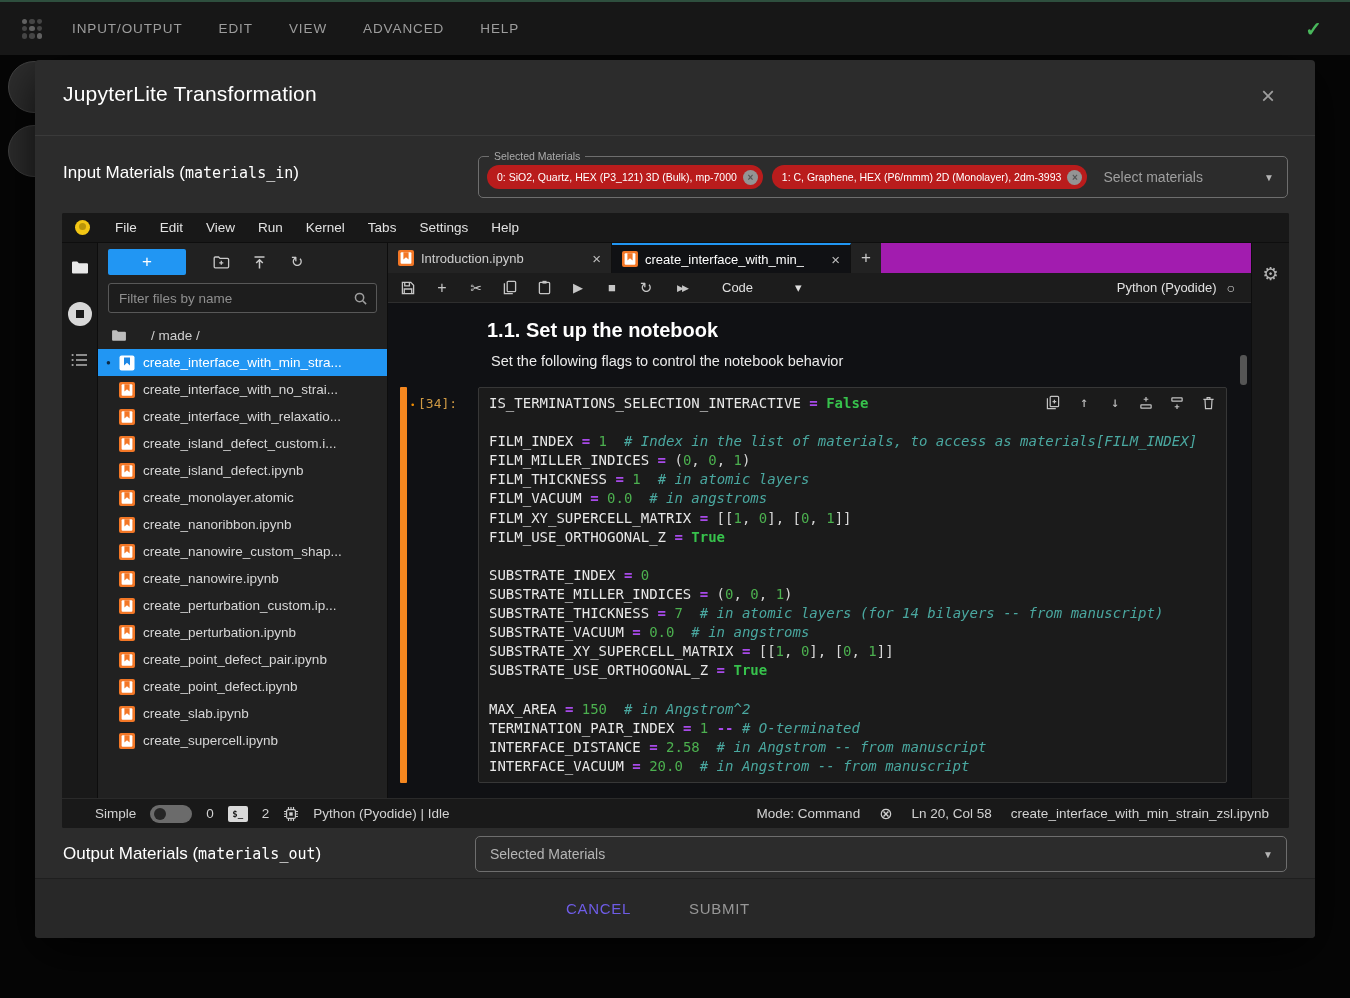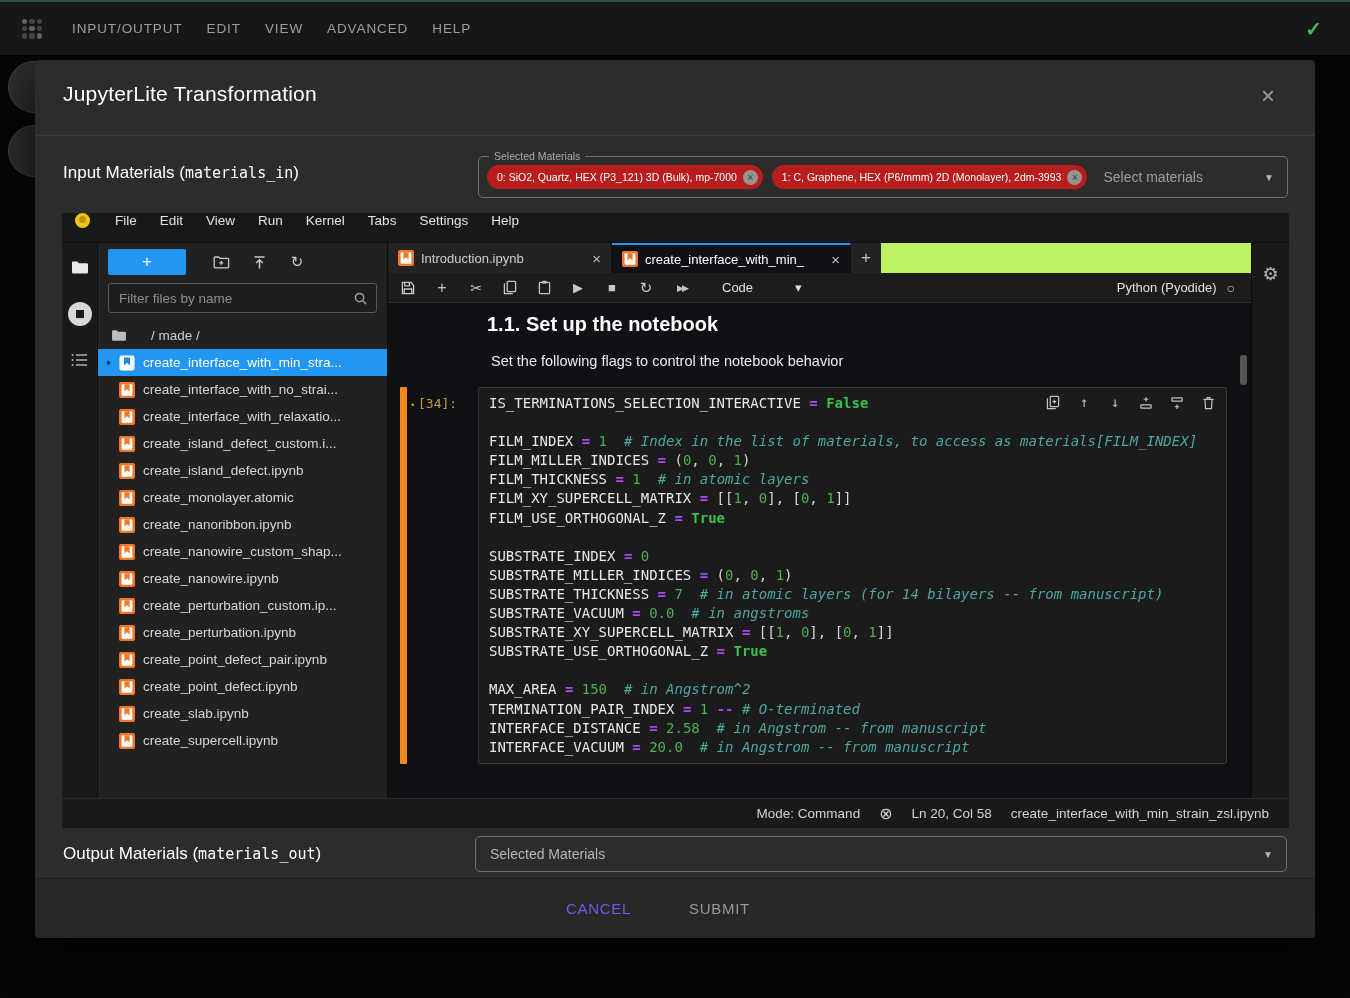--- a/index.html
+++ b/index.html
@@ -5,21 +5,21 @@
   *{box-sizing:border-box}
   html,body{margin:0;padding:0;background:#060606}
   body{font-family:"Liberation Sans",sans-serif}
   .screen{position:relative;width:1350px;height:998px;overflow:hidden;background:#060606}
 
   
   .topbar{position:absolute;left:0;top:0;width:1350px;height:55px;background:#171717;border-top:2px solid #2e4f3e;display:flex;align-items:center;z-index:3}
   .app-logo{width:20px;height:20px;margin-left:22px;display:grid;grid-template-columns:repeat(3,1fr);grid-template-rows:repeat(3,1fr);gap:2px}
   .app-logo i{background:#454545;border-radius:50%}
   .app-logo i:nth-child(1),.app-logo i:nth-child(5),.app-logo i:nth-child(9){background:#616161}
-  .topmenu{display:flex;gap:24px;margin-left:30px}
+  .topmenu{display:flex;gap:36px;margin-left:30px}
   .topmenu .menu-item{color:#9d9d9d;font-size:13.5px;letter-spacing:.9px;cursor:pointer}
   .topbar-check{position:absolute;right:28px;top:15px;color:#49b85c;font-size:20px;font-weight:700}
 
   
   .under-circle{position:absolute;left:8px;width:52px;height:52px;border-radius:50%;background:#2e2e2e;border:1px solid #454545;z-index:1}
   .c1{top:61px}.c2{top:125px}
 
   
   .dialog{position:absolute;left:35px;top:60px;width:1280px;height:878px;background:#2c2c2c;border-radius:4px;box-shadow:0 14px 50px rgba(0,0,0,.8);z-index:2}
   .dlg-header{position:relative;height:76px;border-bottom:1px solid #3a3a3a}
@@ -41,21 +41,21 @@
 
   .output-select{position:absolute;left:440px;top:776px;width:812px;height:36px;border:1px solid #6e6e6e;border-radius:5px;display:flex;align-items:center;padding:0 36px 0 14px;color:#b5b5b5;font-size:14px;cursor:pointer}
 
   .dlg-footer{position:absolute;left:0;right:0;bottom:0;height:60px;background:#282828;border-top:1px solid #1f1f1f;border-radius:0 0 4px 4px;display:flex;align-items:center;justify-content:center;gap:46px;padding-right:34px}
   .btn{background:none;border:none;font-size:15px;letter-spacing:.7px;font-weight:500;font-family:inherit;cursor:pointer}
   .btn-cancel{color:#6e5ce6}
   .btn-submit{color:#979797}
 
   
   .jpanel{position:absolute;left:27px;top:153px;width:1227px;height:615px;background:#181818;display:flex;flex-direction:column;overflow:hidden;border-radius:2px}
-  .jmenubar{flex:0 0 30px;background:#181818;display:flex;align-items:flex-start;border-bottom:1px solid #0e0e0e}
+  .jmenubar{flex:0 0 30px;background:#181818;display:flex;align-items:center;border-bottom:1px solid #0e0e0e}
   .bulb{width:15px;height:15px;border-radius:50%;background:#f2c614;margin-left:13px;position:relative}
   .bulb::after{content:"";position:absolute;left:4px;top:3px;width:7px;height:7px;border-radius:50%;background:#8a6d00;opacity:.55}
   .jmenu{display:flex;gap:23px;margin-left:25px}
   .jmenu .jmenu-item{color:#e2e2e2;font-size:13.5px;cursor:pointer}
 
   .jmain{flex:1;display:flex;min-height:0}
   .activitybar{flex:0 0 36px;background:#191919;border-right:1px solid #0d0d0d;display:flex;flex-direction:column;align-items:center;padding-top:17px;gap:27px}
   .run-icon{width:24px;height:24px;border-radius:50%;background:#d8d8d8;position:relative}
   .run-icon::after{content:"";position:absolute;left:8px;top:8px;width:8px;height:8px;background:#191919}
 
@@ -70,35 +70,35 @@
   .fb-header{flex:0 0 26px;display:flex;align-items:center;padding:0 10px 0 13px;color:#e6e6e6;font-size:13.5px;font-weight:700;border-bottom:1px solid #383838;position:relative}
   .sort-asc{position:absolute;right:62px;font-size:9px;color:#cfcfcf}
   .fb-ell{position:absolute;right:20px;color:#8a8a8a;font-weight:400}
   .fb-list{flex:1;overflow:hidden}
   .frow{height:27px;display:flex;align-items:center;gap:8px;padding-left:21px;color:#d6d6d6;font-size:13.5px;position:relative;white-space:nowrap;cursor:pointer}
   .frow.sel{background:#2196f3;color:#fff}
   .row-dot{position:absolute;left:8px;font-size:8px;color:#0d2b47}
   .nbico{display:flex;flex:0 0 16px}
 
   .notebook{flex:1;display:flex;flex-direction:column;background:#101114;min-width:0}
-  .tabbar{flex:0 0 30px;background:#bef264;display:flex}
+  .tabbar{flex:0 0 30px;background:#a21caf;display:flex}
   .tab{display:flex;align-items:center;gap:7px;padding:0 10px;font-size:13px;color:#cfcfcf;background:#232323;border-right:1px solid #101010;width:224px;position:relative;cursor:pointer}
   .tab .tlabel{overflow:hidden;white-space:nowrap}
   .tab .tclose{margin-left:auto;color:#bdbdbd;font-size:15px;cursor:pointer}
   .tab.active{background:#101114;color:#fff;border-top:2px solid #2196f3;width:239px}
   .tab-add{width:30px;background:#222;display:flex;align-items:center;justify-content:center;color:#c9c9c9;font-size:17px;cursor:pointer}
 
   .nb-toolbar{flex:0 0 30px;background:#1c1c1c;border-bottom:1px solid #2e2e2e;display:flex;align-items:center;padding:0 12px;gap:18px;color:#c6c6c6}
   .tbi{display:flex;align-items:center;justify-content:center;width:16px;cursor:pointer;font-size:13px;color:#c6c6c6}
   .code-sel{display:flex;gap:42px;font-size:13px;color:#e0e0e0;margin-left:12px;cursor:pointer}
   .kernel{margin-left:auto;display:flex;align-items:center;gap:10px;font-size:13px;color:#e0e0e0;padding-right:4px;cursor:pointer}
   .kcirc{font-size:14px;color:#cfcfcf}
 
   .nb-content{flex:1;position:relative;background:#101114;overflow:hidden}
-  .nb-h1{position:absolute;left:99px;top:10px;margin:0;font-size:20px;font-weight:700;color:#fff}
+  .nb-h1{position:absolute;left:99px;top:16px;margin:0;font-size:20px;font-weight:700;color:#fff}
   .nb-p{position:absolute;left:99px;top:46px;margin:4px;font-size:14.5px;color:#ececec}
   .cell{position:absolute;left:12px;right:24px;top:84px;display:flex}
   .cellbar{flex:0 0 7px;background:#f5871f;border-radius:1px}
   .prompt{flex:0 0 71px;padding:9px 0 0 11px;font-family:"DejaVu Sans Mono",monospace;font-size:13px;color:#cf9a44;position:relative}
   .pdot{position:absolute;left:3px;top:13px;color:#f08c00;font-size:9px}
   .editor{flex:1;background:#1b1b1b;border:1px solid #373737;border-radius:2px;padding:6px 0 6px 10px;position:relative;font-family:"DejaVu Sans Mono",monospace;font-size:14px;line-height:19.1px;cursor:text}
   .cm-line{white-space:pre;height:19.1px}
   .tk-v{color:#e8e8e8}
   .tk-o{color:#a74ae8;font-weight:600}
   .tk-n{color:#4cb04f}
@@ -494,20 +494,21 @@
                         <path d="M1.5 3.5h11M5.5 3.5V1.8h3v1.7M3.2 3.5l.6 10h6.4l.6-10"></path>
                       </svg>
                     </span>
               </div>
               <div class="code">
                     <div class="cm-line"><span class="tk-v">IS_TERMINATIONS_SELECTION_INTERACTIVE</span><span class="tk-t"> </span><span class="tk-o">=</span><span class="tk-t"> </span><span class="tk-b">False</span></div>
                     <div class="cm-line">&nbsp;</div>
                     <div class="cm-line"><span class="tk-v">FILM_INDEX</span><span class="tk-t"> </span><span class="tk-o">=</span><span class="tk-t"> </span><span class="tk-n">1</span><span class="tk-t">  </span><span class="tk-c"># Index in the list of materials, to access as materials[FILM_INDEX]</span></div>
                     <div class="cm-line"><span class="tk-v">FILM_MILLER_INDICES</span><span class="tk-t"> </span><span class="tk-o">=</span><span class="tk-t"> (</span><span class="tk-n">0</span><span class="tk-t">, </span><span class="tk-n">0</span><span class="tk-t">, </span><span class="tk-n">1</span><span class="tk-t">)</span></div>
                     <div class="cm-line"><span class="tk-v">FILM_THICKNESS</span><span class="tk-t"> </span><span class="tk-o">=</span><span class="tk-t"> </span><span class="tk-n">1</span><span class="tk-t">  </span><span class="tk-c"># in atomic layers</span></div>
+                    <div class="cm-line"><span class="tk-v">FILM_VACUUM</span><span class="tk-t"> </span><span class="tk-o">=</span><span class="tk-t"> </span><span class="tk-n">0.0</span><span class="tk-t">  </span><span class="tk-c"># in angstroms</span></div>
                     <div class="cm-line"><span class="tk-v">FILM_XY_SUPERCELL_MATRIX</span><span class="tk-t"> </span><span class="tk-o">=</span><span class="tk-t"> [[</span><span class="tk-n">1</span><span class="tk-t">, </span><span class="tk-n">0</span><span class="tk-t">], [</span><span class="tk-n">0</span><span class="tk-t">, </span><span class="tk-n">1</span><span class="tk-t">]]</span></div>
                     <div class="cm-line"><span class="tk-v">FILM_USE_ORTHOGONAL_Z</span><span class="tk-t"> </span><span class="tk-o">=</span><span class="tk-t"> </span><span class="tk-b">True</span></div>
                     <div class="cm-line">&nbsp;</div>
                     <div class="cm-line"><span class="tk-v">SUBSTRATE_INDEX</span><span class="tk-t"> </span><span class="tk-o">=</span><span class="tk-t"> </span><span class="tk-n">0</span></div>
                     <div class="cm-line"><span class="tk-v">SUBSTRATE_MILLER_INDICES</span><span class="tk-t"> </span><span class="tk-o">=</span><span class="tk-t"> (</span><span class="tk-n">0</span><span class="tk-t">, </span><span class="tk-n">0</span><span class="tk-t">, </span><span class="tk-n">1</span><span class="tk-t">)</span></div>
                     <div class="cm-line"><span class="tk-v">SUBSTRATE_THICKNESS</span><span class="tk-t"> </span><span class="tk-o">=</span><span class="tk-t"> </span><span class="tk-n">7</span><span class="tk-t">  </span><span class="tk-c"># in atomic layers (for 14 bilayers -- from manuscript)</span></div>
                     <div class="cm-line"><span class="tk-v">SUBSTRATE_VACUUM</span><span class="tk-t"> </span><span class="tk-o">=</span><span class="tk-t"> </span><span class="tk-n">0.0</span><span class="tk-t">  </span><span class="tk-c"># in angstroms</span></div>
                     <div class="cm-line"><span class="tk-v">SUBSTRATE_XY_SUPERCELL_MATRIX</span><span class="tk-t"> </span><span class="tk-o">=</span><span class="tk-t"> [[</span><span class="tk-n">1</span><span class="tk-t">, </span><span class="tk-n">0</span><span class="tk-t">], [</span><span class="tk-n">0</span><span class="tk-t">, </span><span class="tk-n">1</span><span class="tk-t">]]</span></div>
                     <div class="cm-line"><span class="tk-v">SUBSTRATE_USE_ORTHOGONAL_Z</span><span class="tk-t"> </span><span class="tk-o">=</span><span class="tk-t"> </span><span class="tk-b">True</span></div>
                     <div class="cm-line">&nbsp;</div>
@@ -521,20 +522,37 @@
           <div class="nb-thumb"></div>
         </div>
       </div>
 
       <div class="rightbar">
         <span class="gear">⚙</span>
       </div>
     </div>
 
     <div class="jstatusbar">
+      <div class="sb-left">
+        <span>Simple</span>
+        <span class="toggle">
+              <span class="knob"></span>
+            </span>
+        <span>0</span>
+        <span class="term-ic">$_</span>
+        <span>2</span>
+        <span>
+              <svg width="16" height="16" viewBox="0 0 16 16" fill="none" stroke="#cfcfcf" stroke-width="1.2">
+                <rect x="3.6" y="3.6" width="8.8" height="8.8" rx="1.5"></rect>
+                <rect x="6.3" y="6.3" width="3.4" height="3.4" fill="#cfcfcf" stroke="none"></rect>
+                <path d="M5.5 1v2M8 1v2M10.5 1v2M5.5 13v2M8 13v2M10.5 13v2M1 5.5h2M1 8h2M1 10.5h2M13 5.5h2M13 8h2M13 10.5h2"></path>
+              </svg>
+            </span>
+        <span>Python (Pyodide) | Idle</span>
+      </div>
       <div class="sb-right">
         <span>Mode: Command</span>
         <span class="shield">⊗</span>
         <span>Ln 20, Col 58</span>
         <span>create_interface_with_min_strain_zsl.ipynb</span>
       </div>
     </div>
   </div>
 
   <div class="io-label lbl-out"><span>Output Materials (</span><code>materials_out</code><span>)</span></div>

